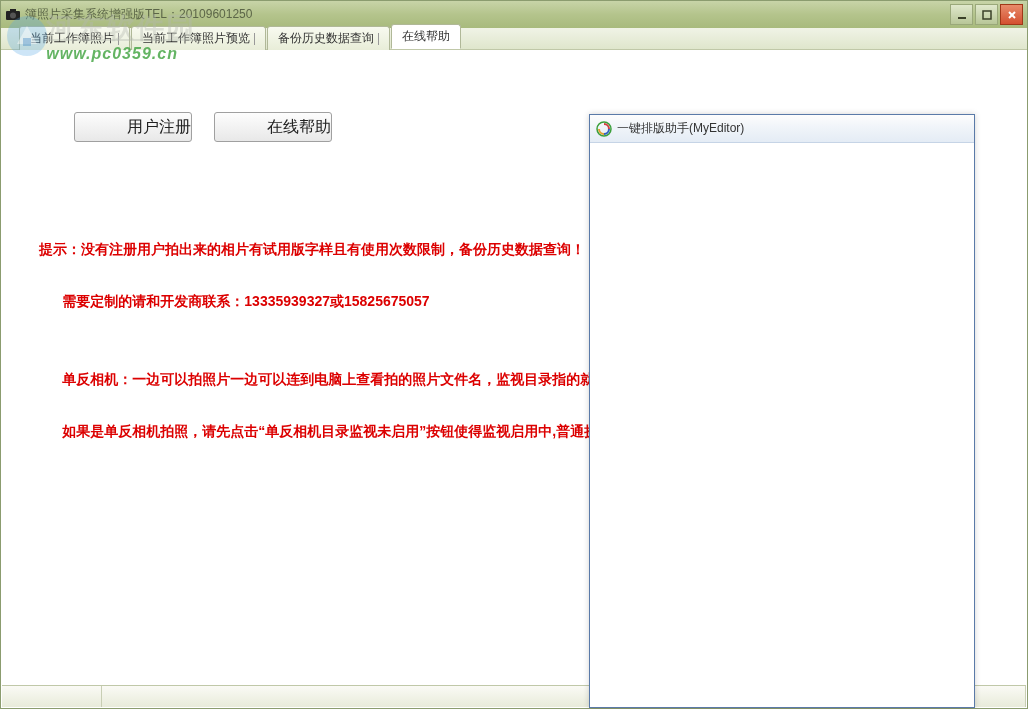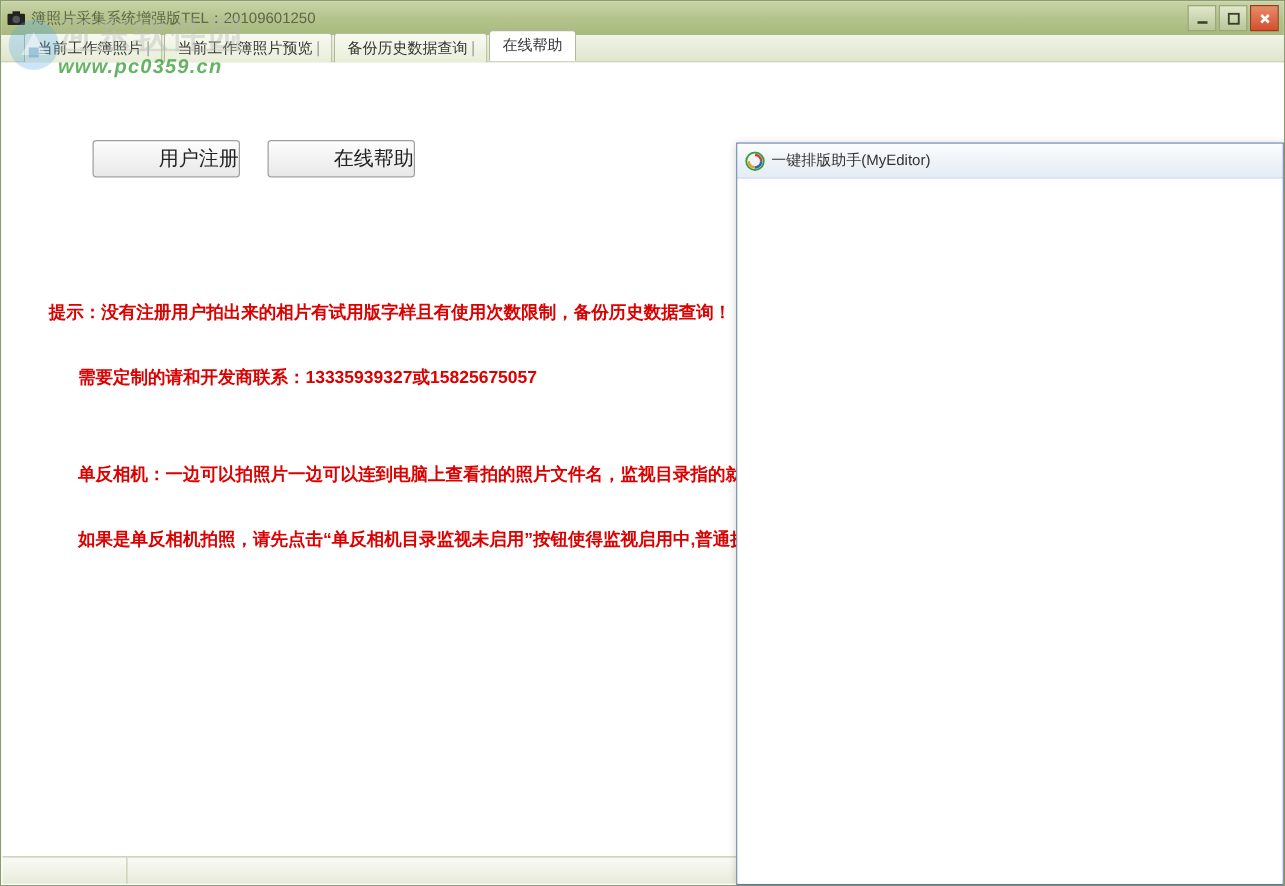--- a/index.html
+++ b/index.html
@@ -169,21 +169,21 @@
       font-weight: bold;
       letter-spacing: 1px;
       margin-top: -2px;
       font-style: italic;
     }
     
     .overlay-window {
       position: absolute;
       left: 589px;
       top: 114px;
-      width: 438px;
+      width: 386px;
       height: 594px;
       border: 1px solid #5a7aa8;
       background: #fff;
       box-shadow: 0 0 6px rgba(0,0,0,0.18);
     }
     .overlay-titlebar {
       height: 28px;
       background: linear-gradient(to bottom, #fdfdfd 0%, #f0f4f9 45%, #e4ecf5 100%);
       border-bottom: 1px solid #c6d4e6;
       display: flex;

